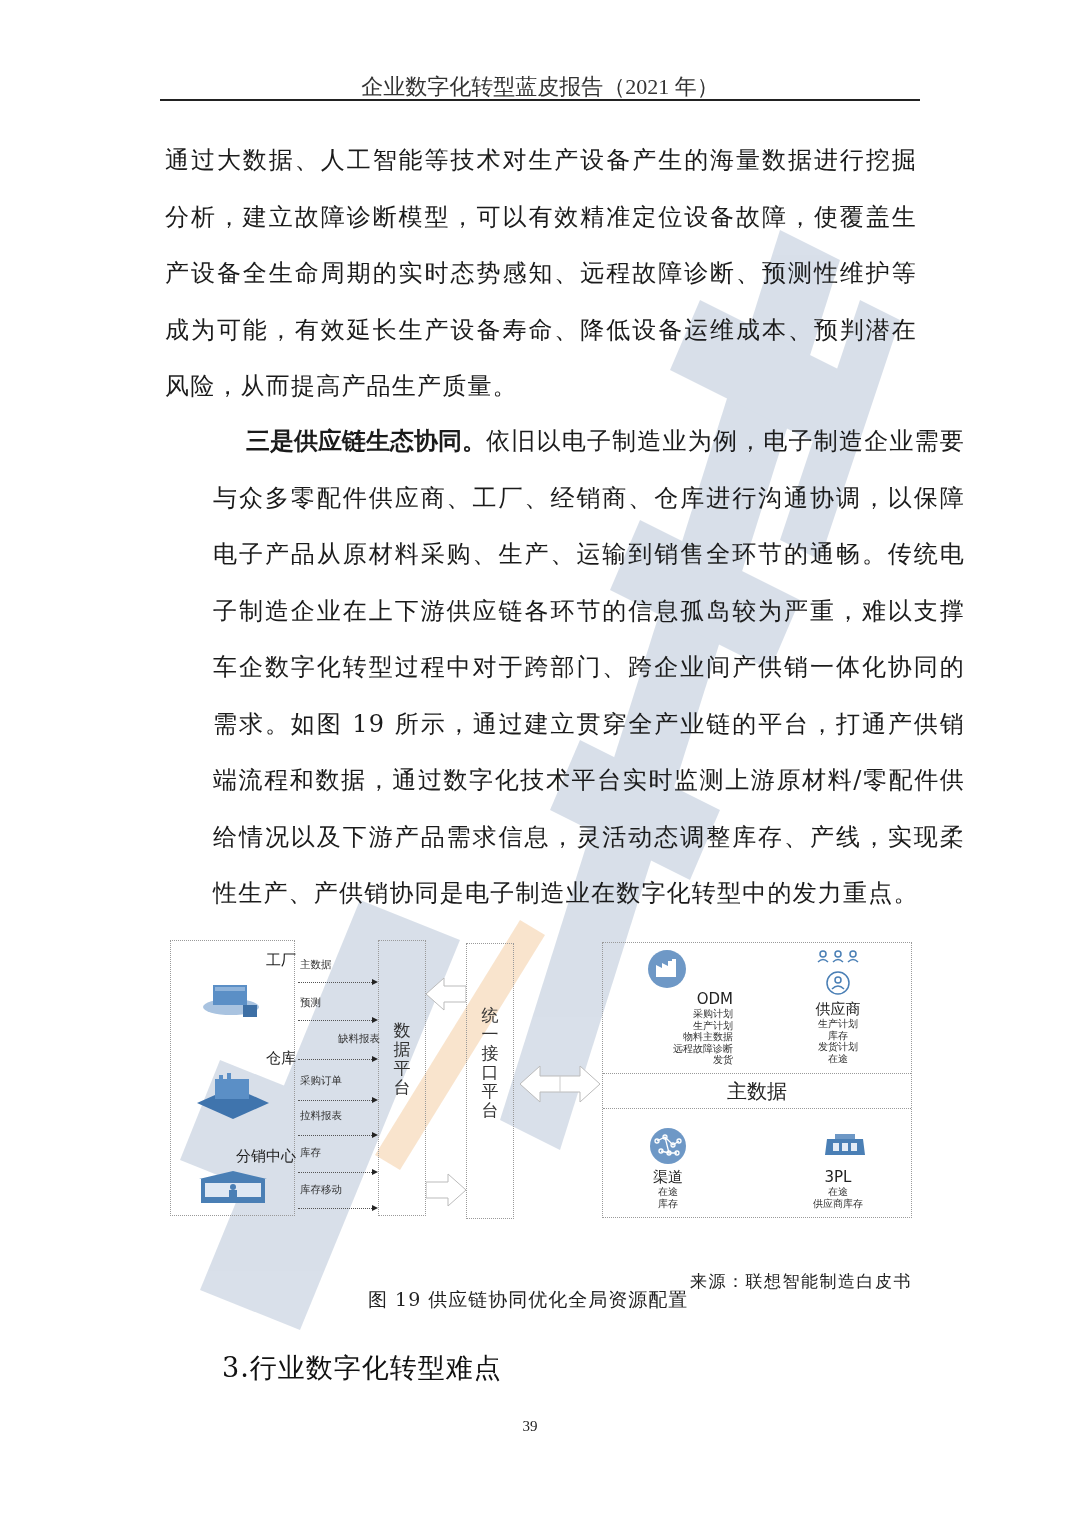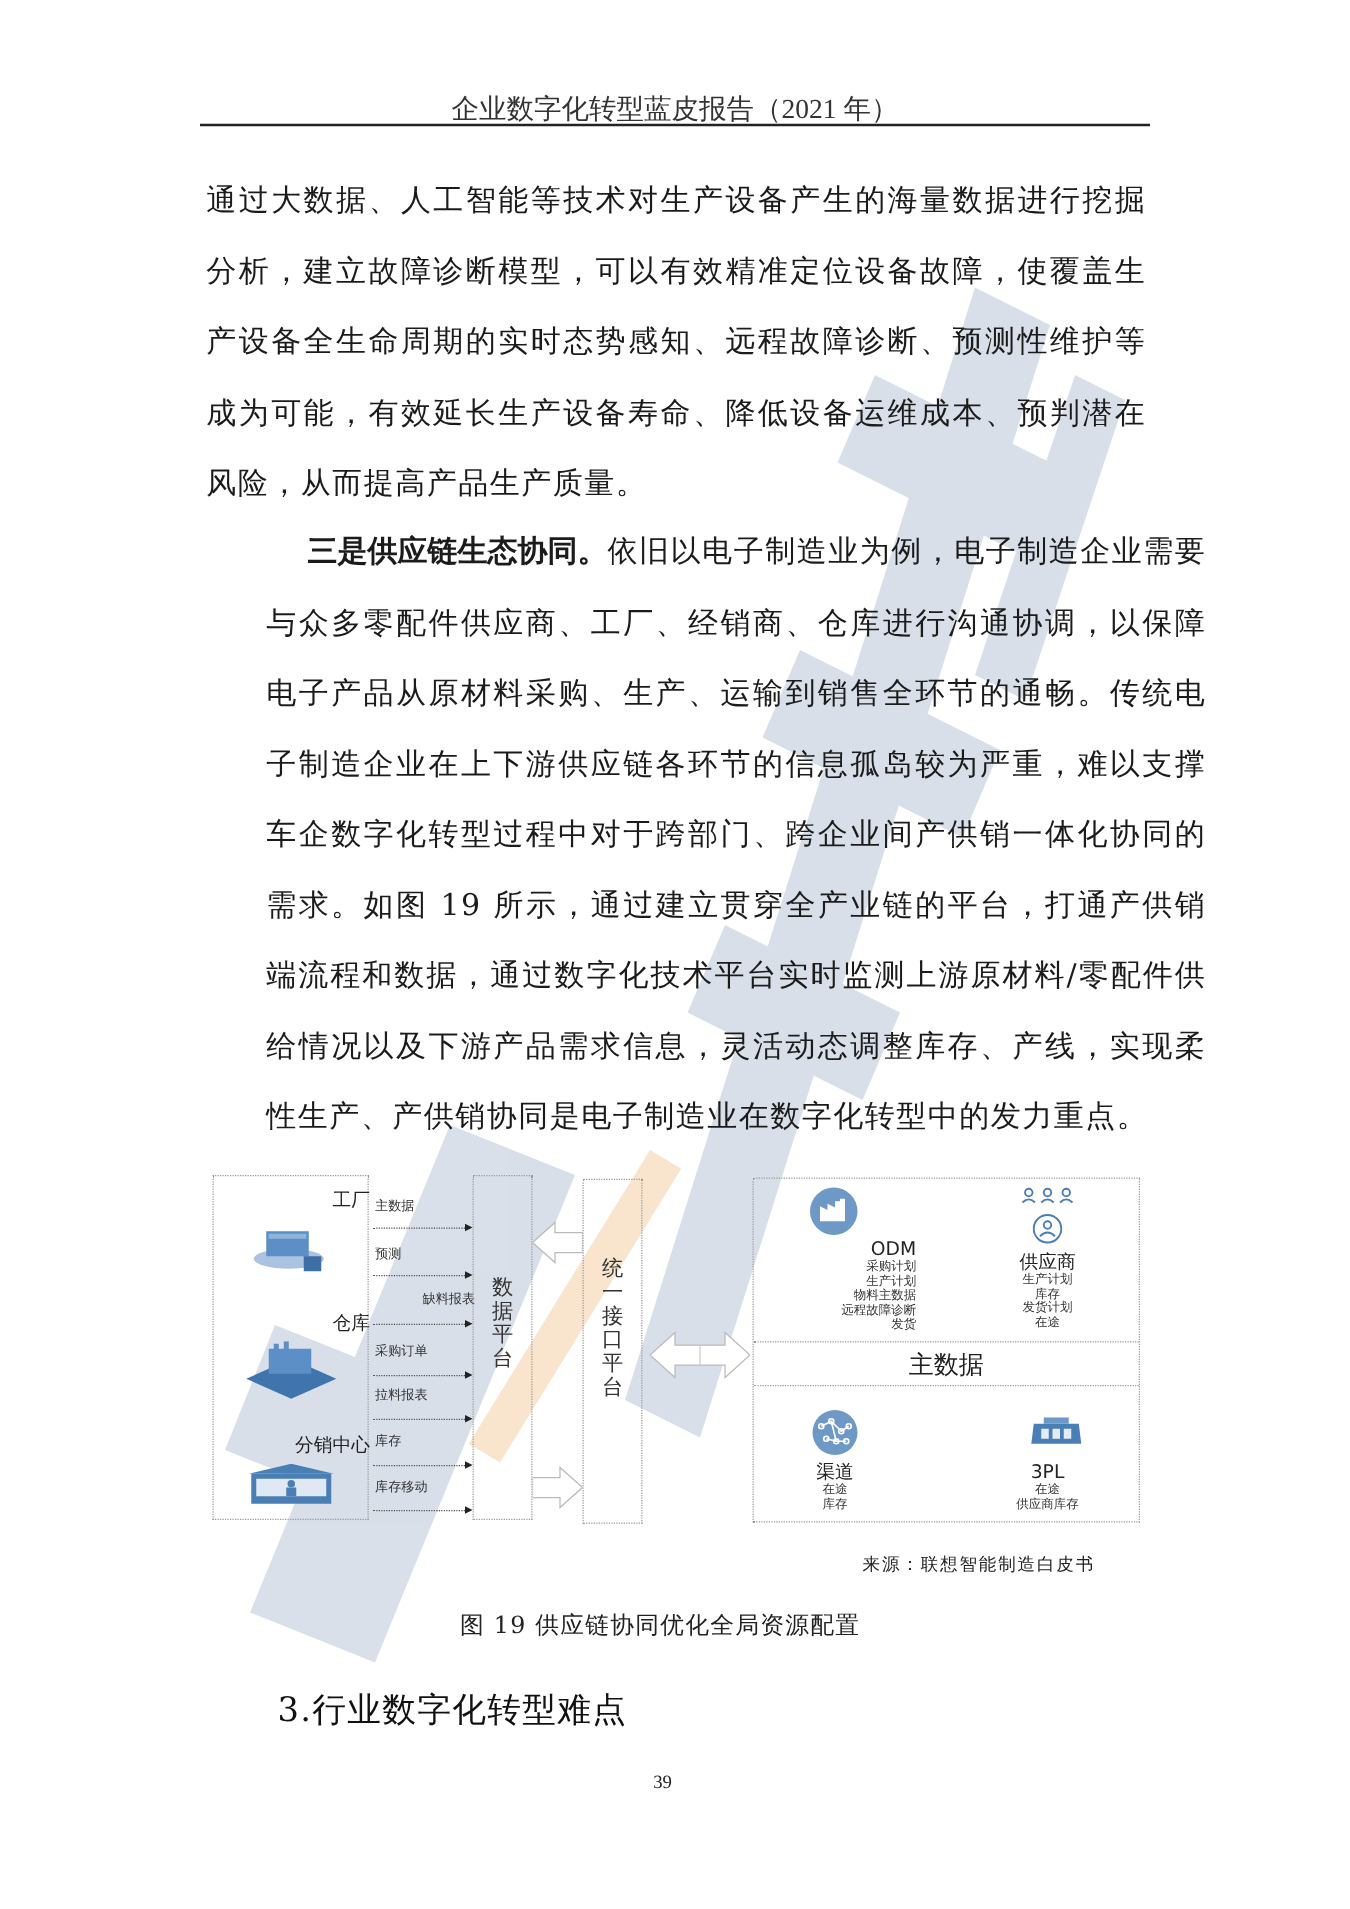--- a/index.html
+++ b/index.html
@@ -27,21 +27,21 @@
     .uip-box { left:296px; top:5px; width:48px; height:276px; }
     .vtext { position:absolute; width:100%; text-align:center; font-family:"DejaVu Sans",sans-serif;
              font-size:17px; line-height:19px; color:#333; }
     .right-box { left:432px; top:4px; width:310px; height:276px; }
     .md-band { position:absolute; left:0; top:130px; width:100%; height:34px; border-top:1px dotted #9a9a9a;
                border-bottom:1px dotted #9a9a9a; text-align:center; font-family:"DejaVu Sans",sans-serif;
                font-size:20px; line-height:34px; color:#222; }
     .entity { position:absolute; text-align:center; font-family:"DejaVu Sans",sans-serif; color:#333; }
     .entity .name { font-size:15px; color:#222; line-height:17px; }
     .entity .line { font-size:10px; line-height:11.5px; }
-    .caption-src { position:absolute; left:690px; top:1243px; font-size:14px; letter-spacing:1.5px; color:#222; }
+    .caption-src { position:absolute; left:690px; top:1270px; font-size:17px; letter-spacing:1.5px; color:#222; }
     .caption { position:absolute; left:368px; top:1287px; font-size:19px; letter-spacing:1px; color:#222; }
     .section { position:absolute; left:222px; top:1350px; font-size:27px; color:#111; letter-spacing:1px;text-align:right; }
     .page-num { position:absolute; left:0; top:1418px; width:1060px; text-align:center; font-size:15px; color:#222;
                 font-family:"Liberation Serif",serif; }
     .wm { position:absolute; pointer-events:none; }
   </style>
 </head>
 <body>
 
 <svg class="wm" style="left:0;top:0;" width="1080" height="1527" viewBox="0 0 1080 1527">

